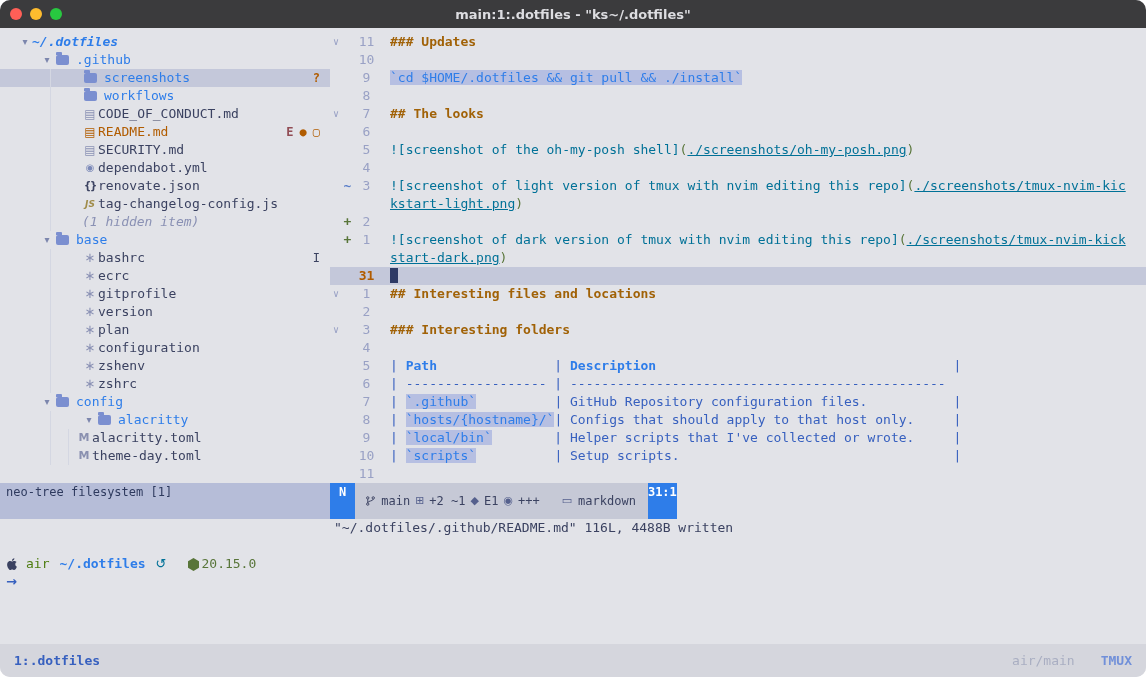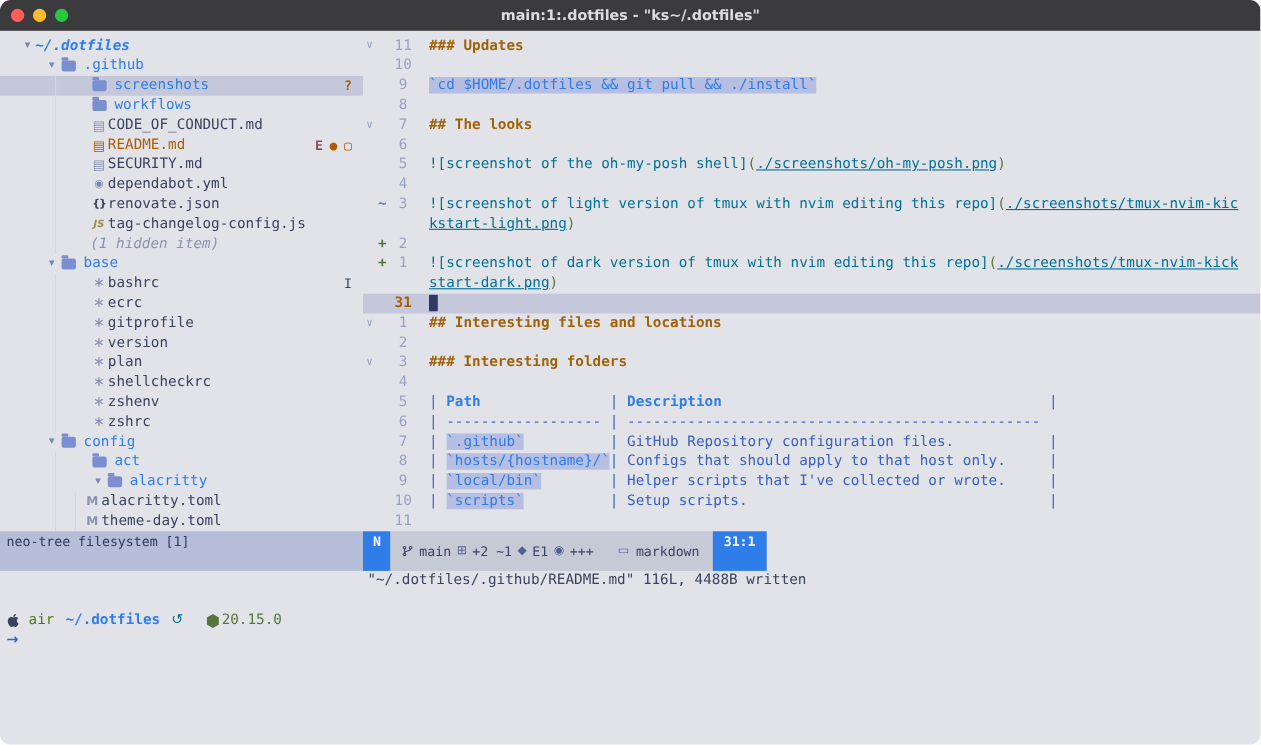--- a/index.html
+++ b/index.html
@@ -60,21 +60,21 @@
   .cursor{display:inline-block;width:8px;height:15px;background:#2e3a66;vertical-align:text-bottom;}
   
   .statusline{height:36px;flex:none;display:flex;font-size:12px;line-height:18px;}
   .sl-neotree{width:330px;flex:none;background:#b6bdd8;color:#2e3a5e;padding-left:6px;box-sizing:border-box;}
   .sl-main{flex:1;display:flex;min-width:0;}
   .sl-mode{background:#2e7de9;color:#fff;font-weight:bold;padding:0 9px;}
   .sl-git{background:#c6c9d6;color:#3b4261;display:flex;align-items:center;gap:5px;padding:0 10px;}
   .sl-ic{color:#55608d;font-family:"DejaVu Sans",sans-serif;font-size:11px;}
   .sl-path{flex:1;background:#b4bbdc;color:#2e3a5e;padding:0 10px;overflow:hidden;}
   .sl-ft{background:#c6c9d6;display:flex;gap:6px;align-items:center;padding:0 12px;color:#3b4261;}
-  .sl-pos{background:#2e7de9;color:#fff;font-weight:bold;padding:0 10px;}
+  .sl-pos{background:#2e7de9;color:#fff;font-weight:bold;padding:0 0;}
   
   .cmdline{height:18px;flex:none;line-height:18px;font-size:13px;color:#3b4261;padding-left:334px;white-space:pre;}
   .shell{flex:1;padding:18px 0 0 6px;font-size:13px;line-height:18px;overflow:hidden;}
   .prompt{display:flex;align-items:center;height:18px;}
   .p-apple{margin-right:8px;display:inline-flex;align-items:center;}
   .p-host{color:#4d7c0f;margin-right:10px;}
   .p-path{color:#2e7de9;font-weight:bold;margin-right:10px;}
   .p-git{color:#007197;font-family:"DejaVu Sans",sans-serif;margin-right:22px;}
   .p-node{color:#587539;display:inline-flex;align-items:center;gap:2px;}
   .arrow{color:#3760bf;font-weight:bold;height:18px;font-family:"DejaVu Sans",sans-serif;}
@@ -176,38 +176,34 @@
           <div class="trow lvl2">
             <span class="ic ic-star">∗</span>
             <span class="tlabel">version</span>
           </div>
           <div class="trow lvl2">
             <span class="ic ic-star">∗</span>
             <span class="tlabel">plan</span>
           </div>
           <div class="trow lvl2">
             <span class="ic ic-star">∗</span>
-            <span class="tlabel">shellcheckrc</span>
+            <span class="tlabel">configuration</span>
           </div>
           <div class="trow lvl2">
             <span class="ic ic-star">∗</span>
             <span class="tlabel">zshenv</span>
           </div>
           <div class="trow lvl2">
             <span class="ic ic-star">∗</span>
             <span class="tlabel">zshrc</span>
           </div>
           <div class="trow lvl1 f">
             <span class="chev">▾</span>
             <span class="ic ic-folder"></span>
             <span class="tlabel">config</span>
-          </div>
-          <div class="trow lvl2 f">
-            <span class="ic ic-folder"></span>
-            <span class="tlabel">act</span>
           </div>
           <div class="trow lvl2 f">
             <span class="chev">▾</span>
             <span class="ic ic-folder"></span>
             <span class="tlabel">alacritty</span>
           </div>
           <div class="trow lvl3">
             <span class="ic ic-m">M</span>
             <span class="tlabel">alacritty.toml</span>
           </div>
@@ -401,14 +397,21 @@
       <span class="p-node">
         <svg width="11" height="13" viewBox="0 0 12 14">
             <path d="M6 0l6 3.5v7L6 14 0 10.5v-7z" fill="#587539"></path>
           </svg>
         <span>20.15.0</span>
       </span>
     </div>
     <div class="arrow">→</div>
   </div>
 
+  <div class="tmuxbar">
+    <span class="tm-left">1:.dotfiles</span>
+    <span class="tm-right">
+      <span class="tm-session">air/main</span>
+      <span class="tm-label">TMUX</span>
+    </span>
+  </div>
 
 </div>
 
 </body></html>

